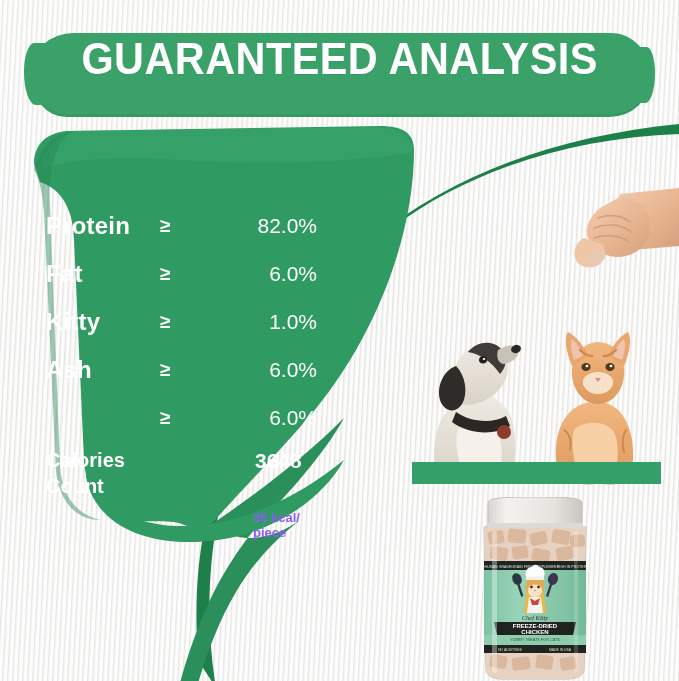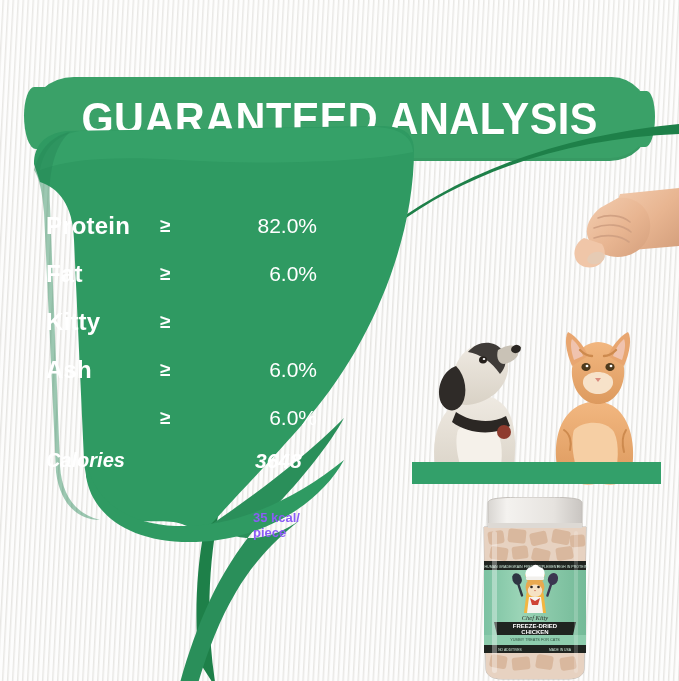--- a/index.html
+++ b/index.html
@@ -18,23 +18,22 @@
       linear-gradient(180deg,#f7f6f4 0%, #efeeec 50%, #f4f3f1 100%);
     opacity:1;
   }
   #stage{ position:absolute; inset:0; }
 
   
   #title-banner{
     position:absolute; left:30px; top:33px; width:620px; height:84px;
     background:#3aa168;
     border-radius:46px 40px 42px 38px / 42px 44px 40px 46px;
-    display:flex; align-items:center; justify-content:center;
+    display:flex; justify-content:center;
     box-shadow: inset 0 -3px 0 rgba(0,0,0,0.04);
-    margin-top: 44px;
   }
   #title-banner::before{
     content:""; position:absolute; left:-6px; top:10px; width:22px; height:62px;
     background:#3aa168; border-radius:60% 10% 20% 70%;
   }
   #title-banner::after{
     content:""; position:absolute; right:-5px; top:14px; width:18px; height:56px;
     background:#3aa168; border-radius:10% 60% 70% 20%;
   }
   #title-text{
@@ -68,27 +67,25 @@
     position:absolute; left:160px; font-size:19px; font-weight:bold;
   }
   .nvalue{
     position:absolute; left:175px; width:142px; text-align:right;
     font-size:21px; font-weight:normal;
   }
   #calories-row{ position:absolute; left:0; top:298px; width:450px; }
   #calories-label{
     position:absolute; left:46px; top:0; font-size:20px; font-weight:bold; color:#fff;
     line-height:1.28;
-    font-style:italic;
   }
   #calories-value{
     position:absolute; left:175px; top:0; width:150px; text-align:left;
     font-size:21px; font-weight:bold; color:#fff; line-height:1.28;
     padding-left:80px;
-    font-style:italic;
   }
   #calories-sub{
     position:absolute; left:175px; top:62px; width:150px; text-align:left;
     font-size:13px; font-weight:bold; color:#8b5cf6; padding-left:78px;
   }
 
   
   #hand-wrap{ position:absolute; left:560px; top:188px; width:119px; height:92px; }
   #pets-wrap{ position:absolute; left:412px; top:310px; width:250px; height:175px; }
   #pet-shelf{
@@ -158,36 +155,38 @@
 
       <div class="nrow">
         <span class="nlabel">Fat</span>
         <span class="nsign">≥</span>
         <span class="nvalue">6.0%</span>
       </div>
 
       <div class="nrow">
         <span class="nlabel">Kitty</span>
         <span class="nsign">≥</span>
+        <span class="nvalue">1.0%</span>
       </div>
 
       <div class="nrow">
         <span class="nlabel">Ash</span>
         <span class="nsign">≥</span>
         <span class="nvalue">6.0%</span>
       </div>
 
       <div class="nrow">
         <span class="nsign">≥</span>
         <span class="nvalue">6.0%</span>
       </div>
 
       <div id="calories-row">
         <div id="calories-label">
           <div>Calories</div>
+          <div>Count</div>
         </div>
         <div id="calories-value">
           <div>3648</div>
         </div>
         <div id="calories-sub">35 kcal/ piece</div>
       </div>
 
     </div>
   </div>
 

